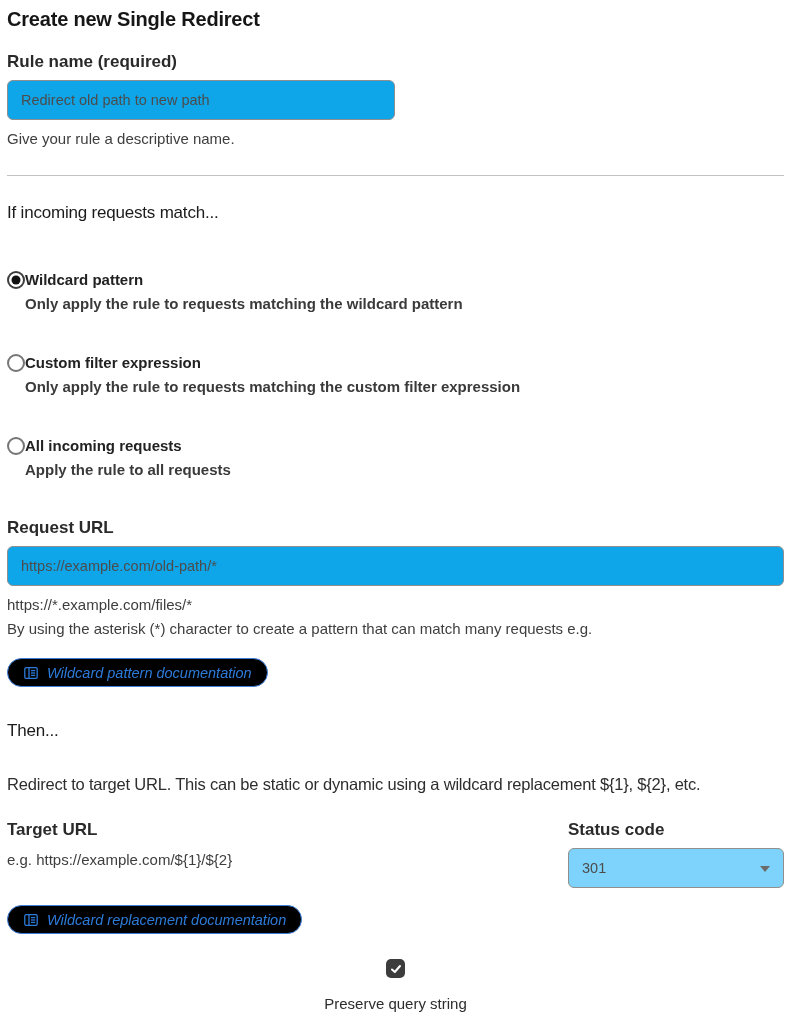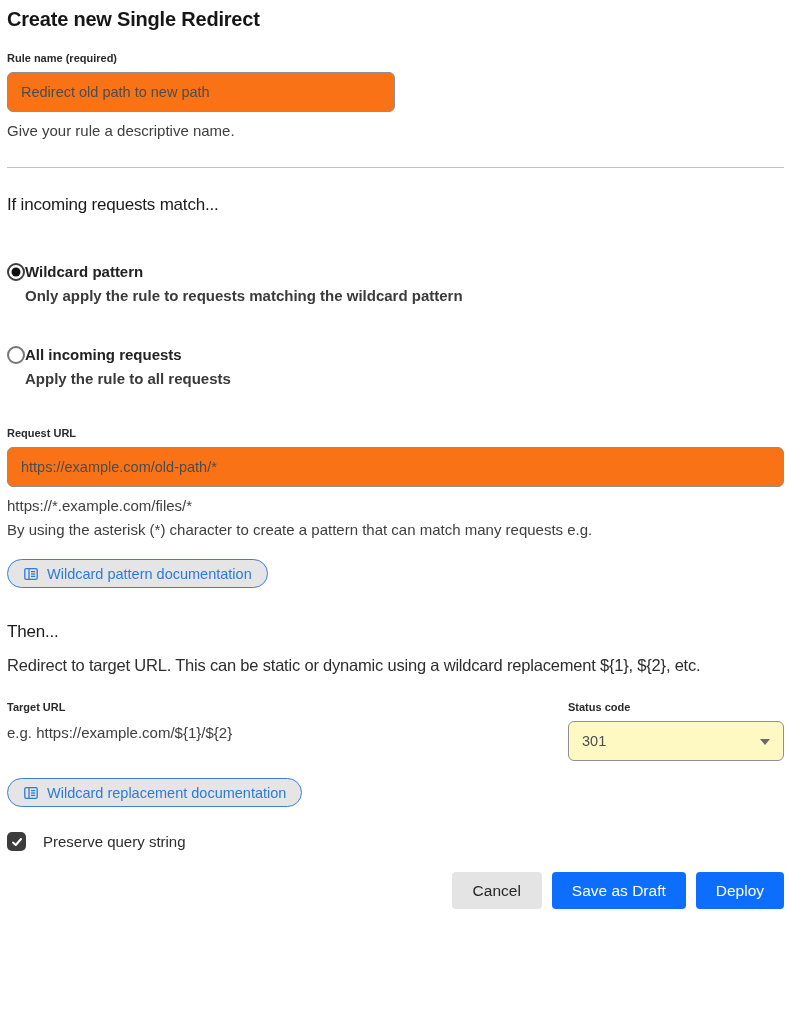--- a/index.html
+++ b/index.html
@@ -16,35 +16,35 @@
   }
   h1.page-title {
     font-size: 20px;
     font-weight: 700;
     color: #161616;
     margin-bottom: 21px;
     letter-spacing: -0.2px;
   }
   .field-label {
     display: block;
-    font-size: 11px;
+    font-size: 17px;
     font-weight: 600;
     color: #2a2a2a;
     margin-bottom: 8px;
   }
   .text-input {
     display: block;
     height: 40px;
     border: 1px solid #8f8f8f;
     border-radius: 6px;
     padding: 0 13px;
     font-family: "Liberation Sans", sans-serif;
     font-size: 14.5px;
     color: #4c4c4c;
-    background: #f97316;
+    background: #0ea5e9;
     outline: none;
     width: 100%;
   }
   .rule-name-input { width: 388px; }
   .help-text {
     font-size: 15px;
     color: #3e3e3e;
     margin-top: 7px;
     line-height: 24px;
   }
@@ -103,69 +103,71 @@
   .request-url-field { margin-top: 0px; }
   .doc-button {
     display: inline-flex;
     align-items: center;
     gap: 8px;
     height: 29px;
     padding: 0 15px;
     margin-top: 17px;
     border: 1px solid #3d7edb;
     border-radius: 15px;
-    background: #e5e5e5;
+    background: #000000;
     color: #2d7bd9;
     font-family: "Liberation Sans", sans-serif;
     font-size: 14.5px;
     cursor: pointer;
+    font-style: italic;
   }
   .doc-button svg { display: block; }
   .then-desc {
     font-size: 16.5px;
     color: #2e2e2e;
-    margin-top: 14px;
+    margin-top: 34px;
     letter-spacing: -0.2px;
   }
   .target-row {
     display: flex;
     gap: 18px;
     margin-top: 26px;
   }
   .target-col { flex: 0 0 543px; }
   .status-col { flex: 1 1 auto; }
   .select-box {
     position: relative;
     display: flex;
     align-items: center;
     height: 40px;
     border: 1px solid #8f8f8f;
     border-radius: 6px;
     padding: 0 30px 0 13px;
     font-size: 14.5px;
     color: #4c4c4c;
-    background: #fef9c3;
+    background: #7dd3fc;
     cursor: pointer;
   }
   .select-arrow {
     position: absolute;
     right: 13px;
     top: 50%;
     margin-top: -2px;
     width: 0; height: 0;
     border-left: 5.5px solid transparent;
     border-right: 5.5px solid transparent;
     border-top: 6px solid #6b6b6b;
   }
   .checkbox-row {
     display: flex;
     align-items: center;
     gap: 17px;
     margin-top: 25px;
     cursor: pointer;
+    flex-direction: column;
   }
   .checkbox {
     flex: 0 0 auto;
     width: 19px;
     height: 19px;
     background: #3c3c3c;
     border-radius: 5px;
     display: flex;
     align-items: center;
     justify-content: center;
@@ -220,20 +222,27 @@
   <div class="radio-group">
 
     <div class="radio-option">
       <span class="radio-circle checked"></span>
       <div>
         <div class="radio-label">Wildcard pattern</div>
         <div class="radio-desc">Only apply the rule to requests matching the wildcard pattern</div>
       </div>
     </div>
 
+    <div class="radio-option">
+      <span class="radio-circle"></span>
+      <div>
+        <div class="radio-label">Custom filter expression</div>
+        <div class="radio-desc">Only apply the rule to requests matching the custom filter expression</div>
+      </div>
+    </div>
 
     <div class="radio-option">
       <span class="radio-circle"></span>
       <div>
         <div class="radio-label">All incoming requests</div>
         <div class="radio-desc">Apply the rule to all requests</div>
       </div>
     </div>
 
   </div>

